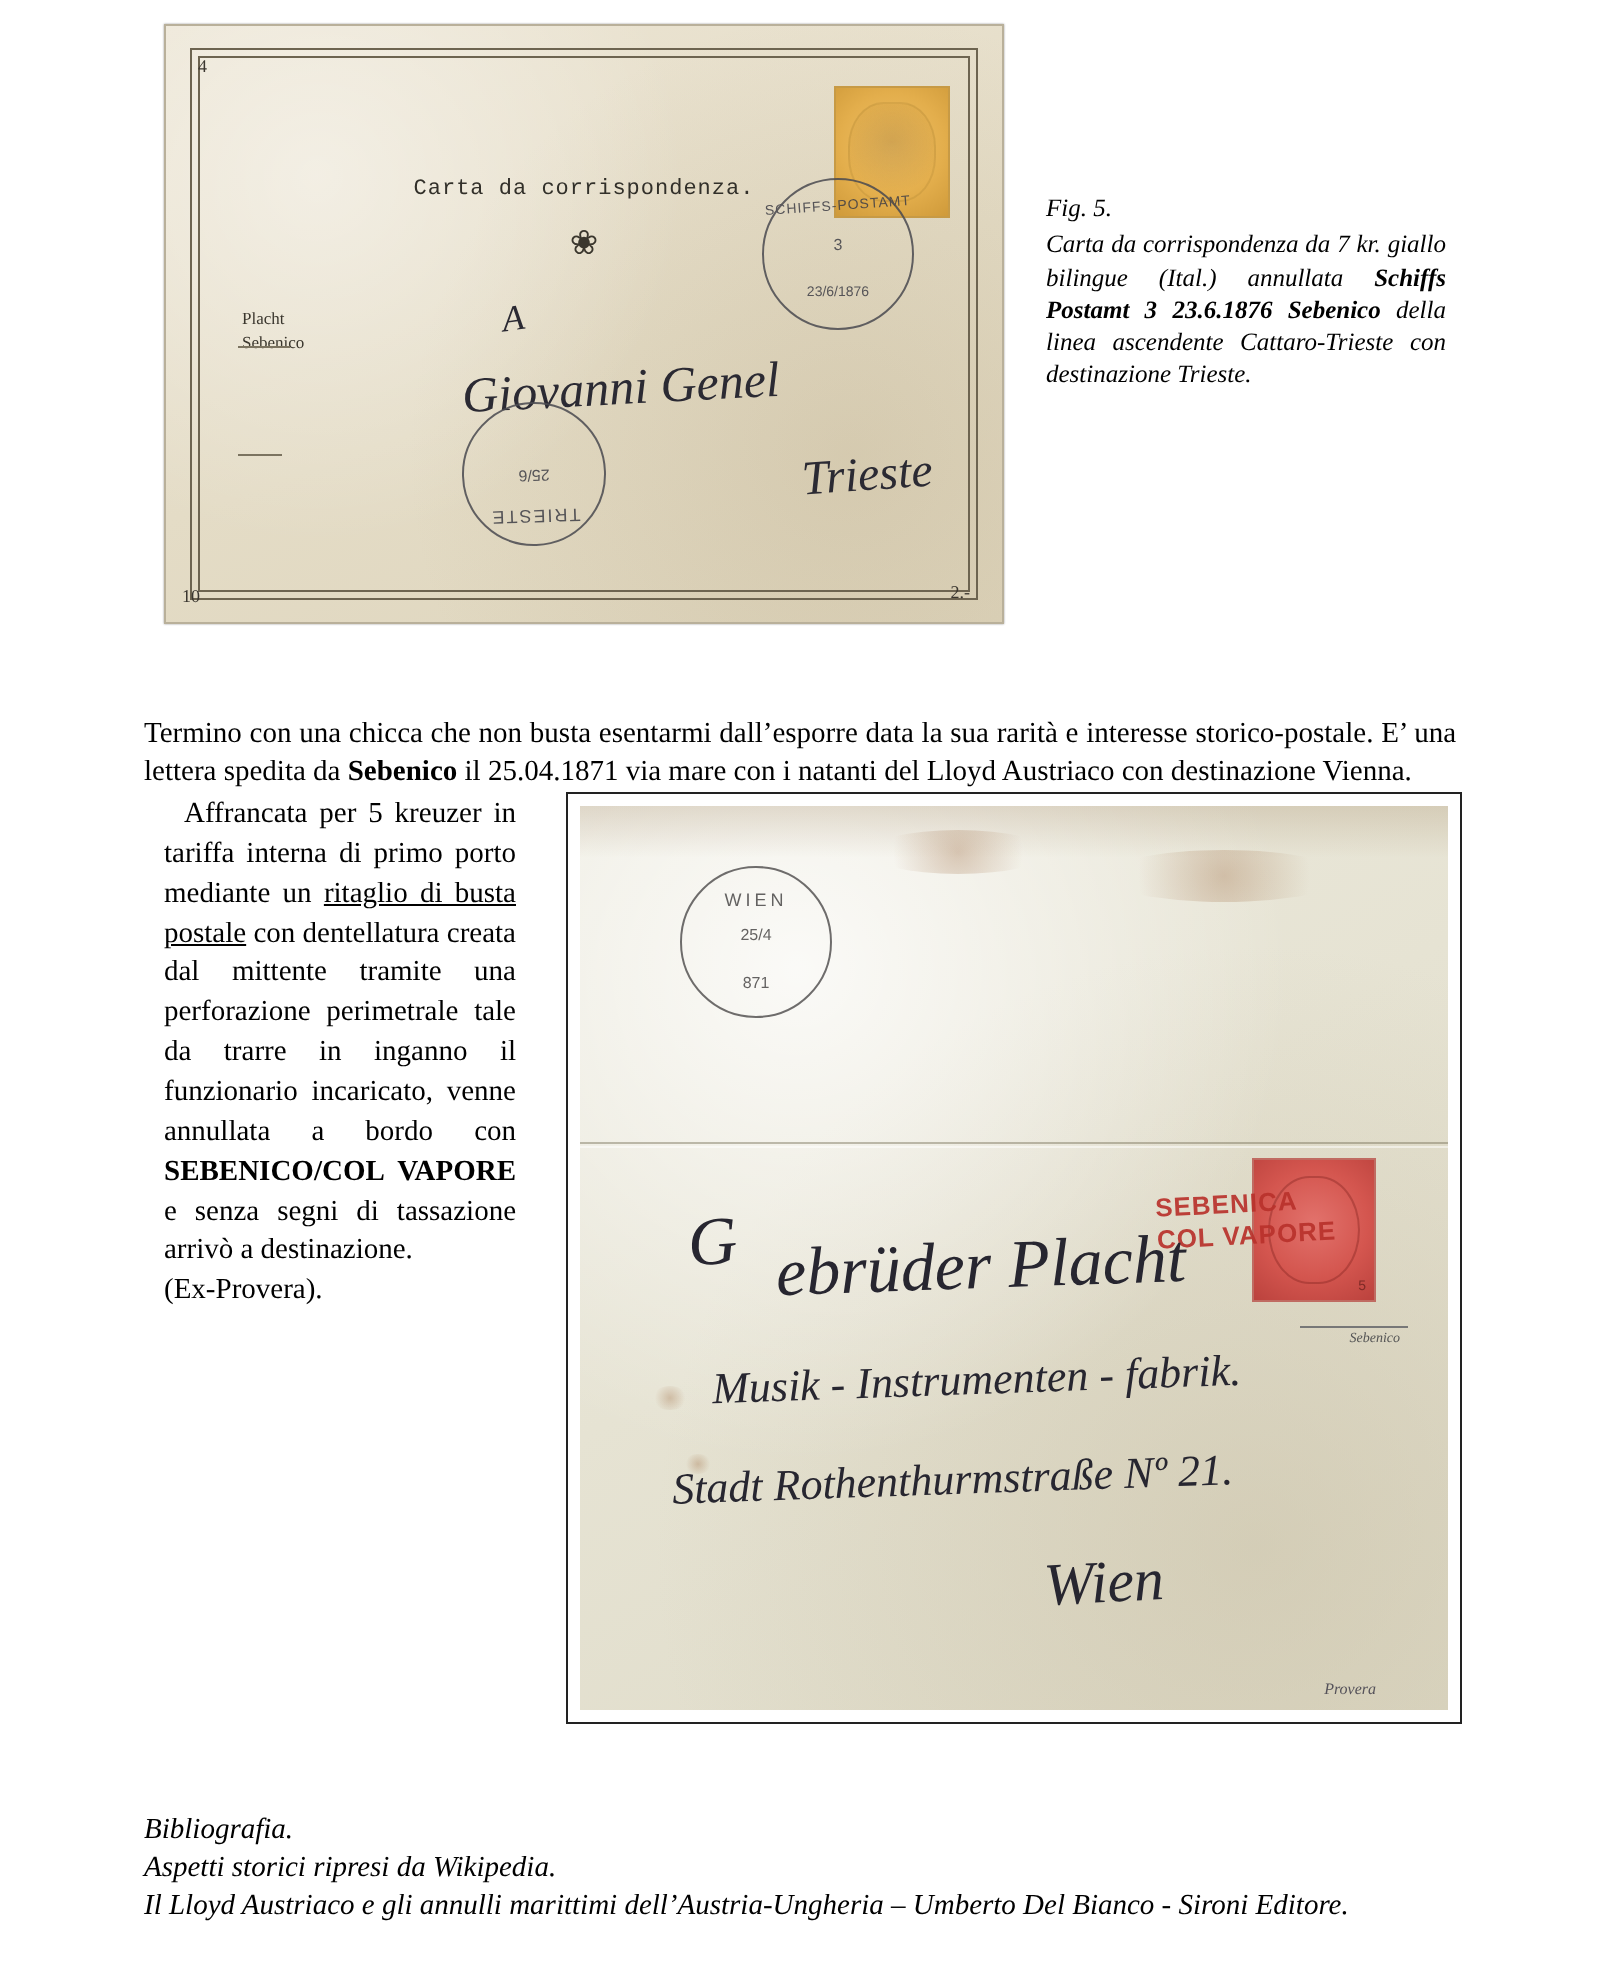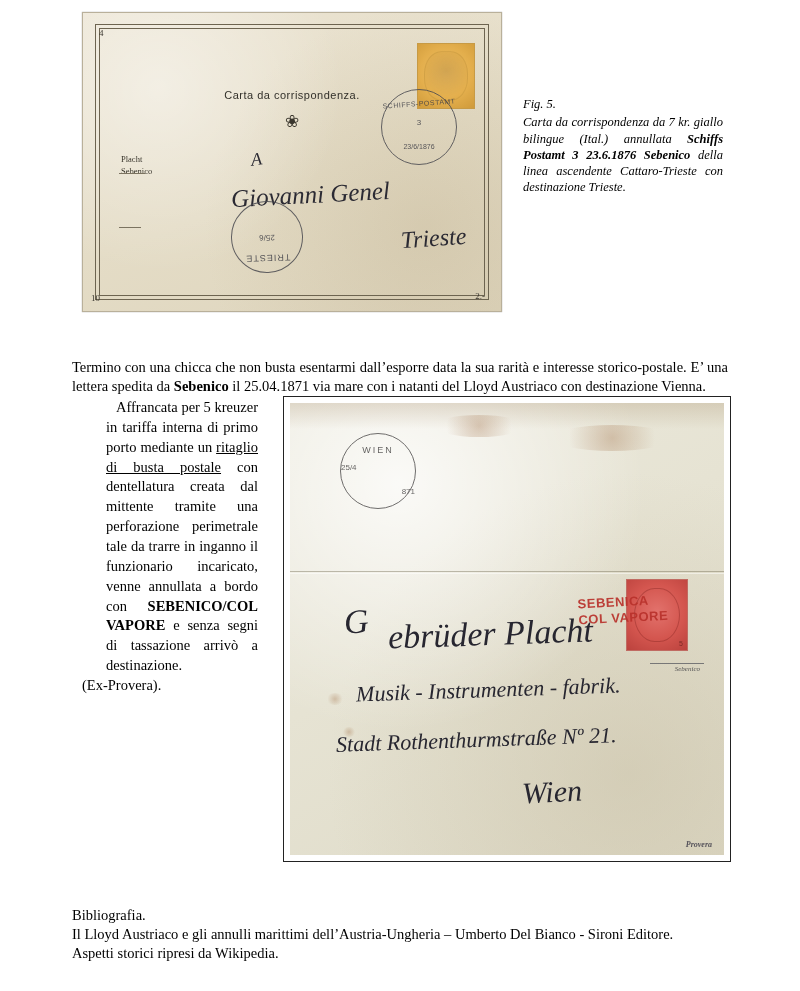--- a/index.html
+++ b/index.html
@@ -69,21 +69,21 @@
     font-size: 17px;
     letter-spacing: 2px;
     color: #2e2b25;
     font-weight: 600;
   }
   .card-subtitle {
     position: absolute;
     left: 0; right: 0;
     top: 76px;
     text-align: center;
-    font-family: Liberation Sans, sans-serif;
+    font-family: Liberation Mono, monospace;
     font-size: 11px;
     letter-spacing: .5px;
     color: #32302a;
   }
   .card-crest {
     position: absolute;
     left: 50%;
     transform: translateX(-50%);
     top: 100px;
     font-size: 17px;
@@ -232,21 +232,21 @@
   
   #para-2 {
     position: absolute;
     left: 82px;
     top: 398px;
     width: 176px;
     font-size: 14.5px;
     line-height: 1.37;
     text-align: justify;
   }
-  #para-2 .indent { text-indent: 10px; display: block; margin-left: 24px; }
+  #para-2 .indent { text-indent: 10px; display: block; }
   #para-2 u { text-decoration: underline; }
   #para-2 b { font-weight: bold; }
 
   
   #cover-block {
     position: absolute;
     left: 283px;
     top: 396px;
     width: 446px;
     height: 464px;
@@ -293,25 +293,25 @@
     opacity: .8;
     color: #3f3d3d;
     font-family: "Liberation Sans", sans-serif;
   }
   .wien-cancel .w-top {
     position: absolute; left: 0; right: 0; top: 11px;
     text-align: center; font-size: 9px; letter-spacing: 2px;
   }
   .wien-cancel .w-mid {
     position: absolute; left: 0; right: 0; top: 30px;
-    font-size: 8px; line-height: 1.1;
+    text-align: center; font-size: 8px; line-height: 1.1;
   }
   .wien-cancel .w-bot {
     position: absolute; left: 0; right: 0; bottom: 12px;
-    text-align: right; font-size: 8px;
+    text-align: center; font-size: 8px;
   }
 
   .red-stamp {
     position: absolute;
     right: 42px;
     top: 182px;
     width: 60px;
     height: 70px;
     background: radial-gradient(circle at 50% 45%, #e2726c 0%, #d4564f 55%, #bb423d 100%);
     border: 1px solid #c06b62;
@@ -365,30 +365,31 @@
     position: absolute;
     font-family: "Liberation Serif", serif;
     font-style: italic;
     color: #272630;
   }
   .cv-line1 { left: 104px; top: 218px; font-size: 34px; transform: rotate(-2deg); }
   .cv-cap   { left: 60px;  top: 206px; font-size: 34px; transform: rotate(-4deg); }
   .cv-line2 { left: 72px;  top: 280px; font-size: 22px; transform: rotate(-2deg); }
   .cv-line3 { left: 52px;  top: 330px; font-size: 22px; transform: rotate(-2deg); }
   .cv-line4 { left: 238px; top: 378px; font-size: 30px; transform: rotate(-3deg); }
-  .cv-sig   { right: 18px; bottom: 12px; font-size: 8px; color: #55525a; font-weight: bold; }
+  .cv-sig   { right: 42px; bottom: 12px; font-size: 8px; color: #55525a; }
 
   
   #biblio {
     position: absolute;
     left: 72px;
     top: 906px;
     width: 660px;
     font-size: 14.5px;
     line-height: 1.32;
+    font-style: italic;
   }
   #biblio div { margin: 0; }
 </style>
 </head>
 <body>
 
 <div id="fig17-block">
   <div class="card-outer">
     <div class="card-grain"></div>
     <div class="card-frame"></div>
@@ -474,15 +475,15 @@
   <div class="cv-hw cv-cap">G</div>
   <div class="cv-hw cv-line1">ebrüder Placht</div>
   <div class="cv-hw cv-line2">Musik - Instrumenten - fabrik.</div>
   <div class="cv-hw cv-line3">Stadt Rothenthurmstraße Nº 21.</div>
   <div class="cv-hw cv-line4">Wien</div>
   <div class="cv-hw cv-sig">Provera</div>
 </div>
 
 <div id="biblio">
   <div>Bibliografia.</div>
+  <div>Aspetti storici ripresi da Wikipedia.</div>
   <div>Il Lloyd Austriaco e gli annulli marittimi dell’Austria-Ungheria – Umberto Del Bianco - Sironi Editore.</div>
-  <div>Aspetti storici ripresi da Wikipedia.</div>
 </div>
 
 </body></html>

